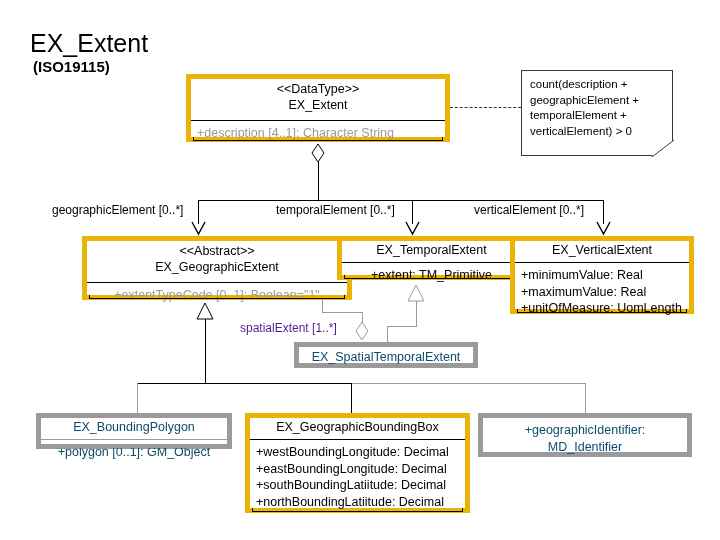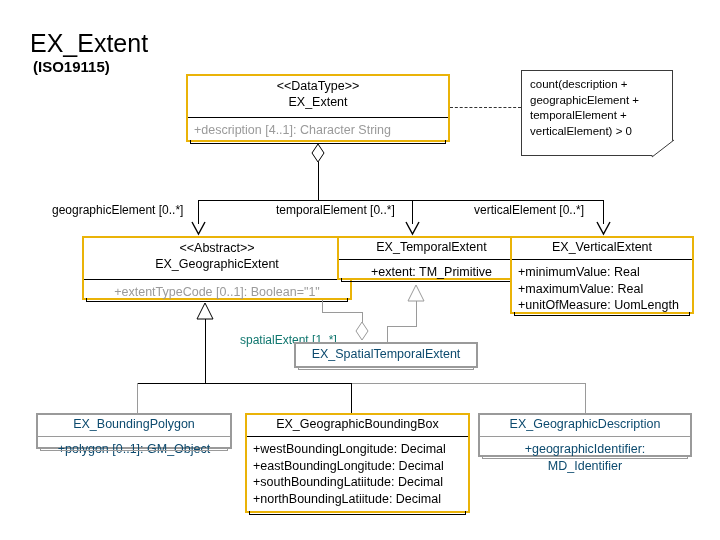--- a/index.html
+++ b/index.html
@@ -31,21 +31,21 @@
     top: 58px;
     font-size: 15px;
     font-weight: bold;
     color: #000000;
   }
   
   .uml-class {
     position: absolute;
     box-sizing: border-box;
     background: #ffffff;
-    border: 2px solid #eab308;
+    border: 5px solid #eab308;
     color: #000000;
   }
   .uml-class.grayed {
     border-color: #9a9a9a;
     color: #0c4a6e;
   }
   .uml-class .hdr {
     box-sizing: border-box;
     text-align: center;
     padding: 3px 4px 4px 4px;
@@ -113,21 +113,21 @@
     height: 0;
     border-top: 1px dashed #333333;
   }
   .lbl {
     position: absolute;
     font-size: 12px;
     color: #000000;
     white-space: nowrap;
     text-align: right;
   }
-  .lbl.gray { color: #0f766e; margin-top: 12px; }
+  .lbl.gray { color: #4c1d95; }
   svg.glyph { position: absolute; overflow: visible; }
 </style>
 </head>
 <body>
 
 <div id="canvas">
 
   <div id="title">EX_Extent</div>
   <div id="subtitle">(ISO19115)</div>
 
@@ -262,22 +262,19 @@
     <div class="attrs">
       <div>+westBoundingLongitude: Decimal</div>
       <div>+eastBoundingLongitude: Decimal</div>
       <div>+southBoundingLatiitude: Decimal</div>
       <div>+northBoundingLatiitude: Decimal</div>
     </div>
     <div class="foot"></div>
   </div>
 
   <div class="uml-class grayed" style="left:478px; top:413px; width:214px; height:44px;">
-    <div class="hdr" style="height:22px; padding-top:2px;">
-      <div>EX_GeographicDescription</div>
-    </div>
     <div class="attrs center">
       <div>+geographicIdentifier: MD_Identifier</div>
     </div>
     <div class="foot"></div>
   </div>
 
 </div>
 
 </body></html>

